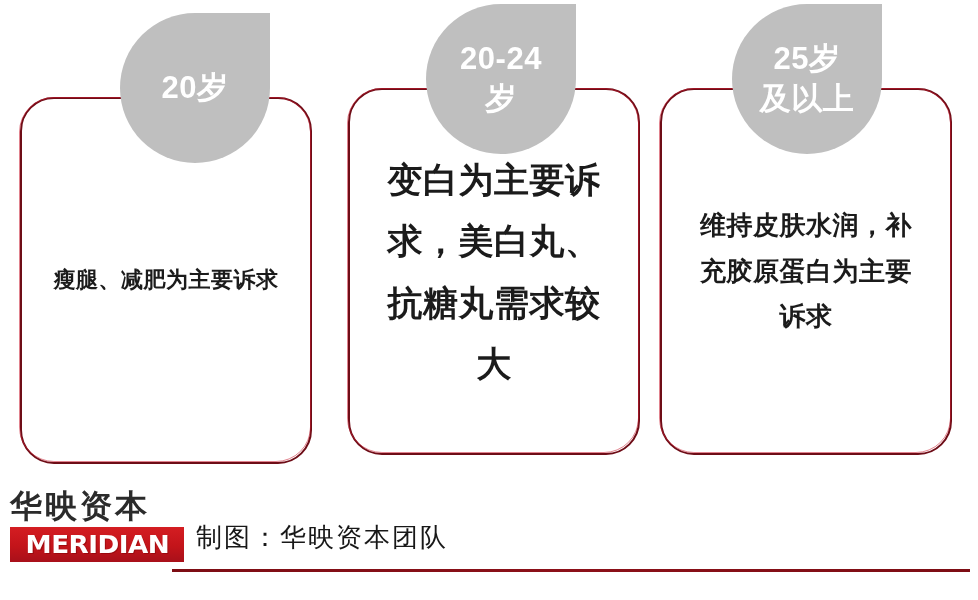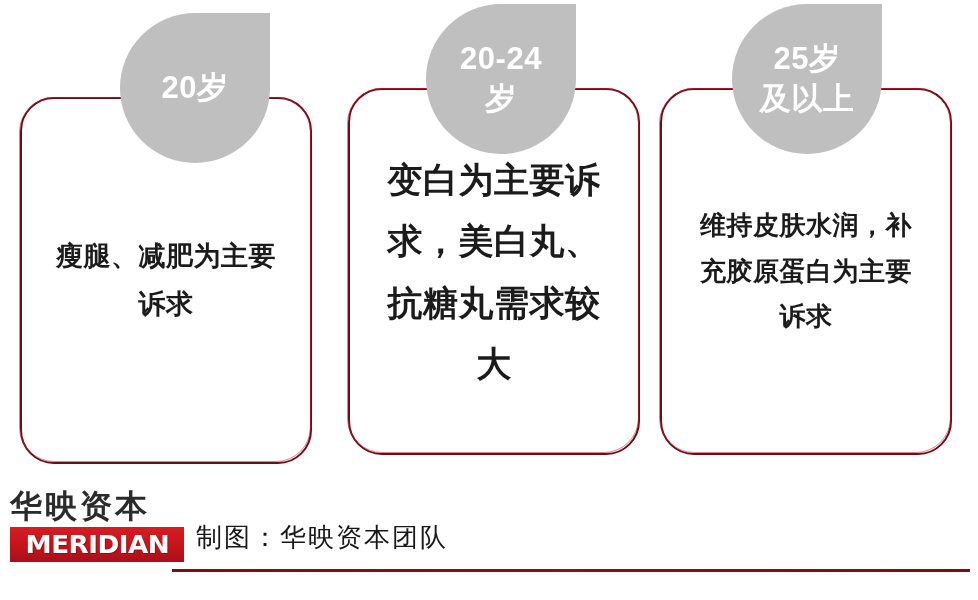--- a/index.html
+++ b/index.html
@@ -99,21 +99,21 @@
     z-index: 2;
   }
   .card-body-text {
     font-size: 27px;
     font-weight: 700;
     line-height: 1.75;
     color: #1b1b1b;
     text-align: center;
     letter-spacing: 0.5px;
   }
-  .card-unit.pos-1 .card-body-text { font-size: 27px; }
+  .card-unit.pos-1 .card-body-text { font-size: 22px; }
   .card-unit.pos-2 .card-body-text { font-size: 35px; }
   .card-unit.pos-3 .card-body-text { font-size: 26px; }
 
   
   #footer {
     position: absolute;
     left: 0;
     top: 470px;
     width: 978px;
     height: 130px;

